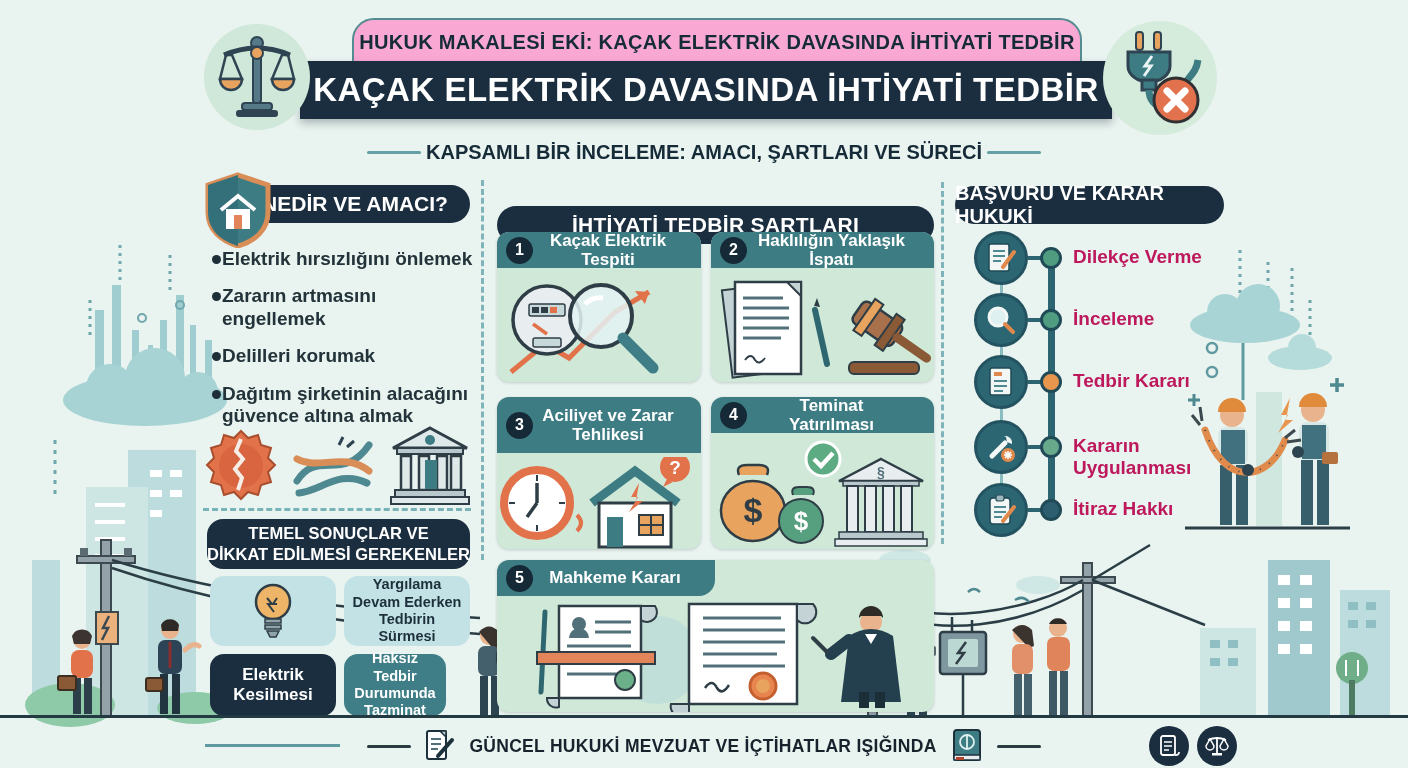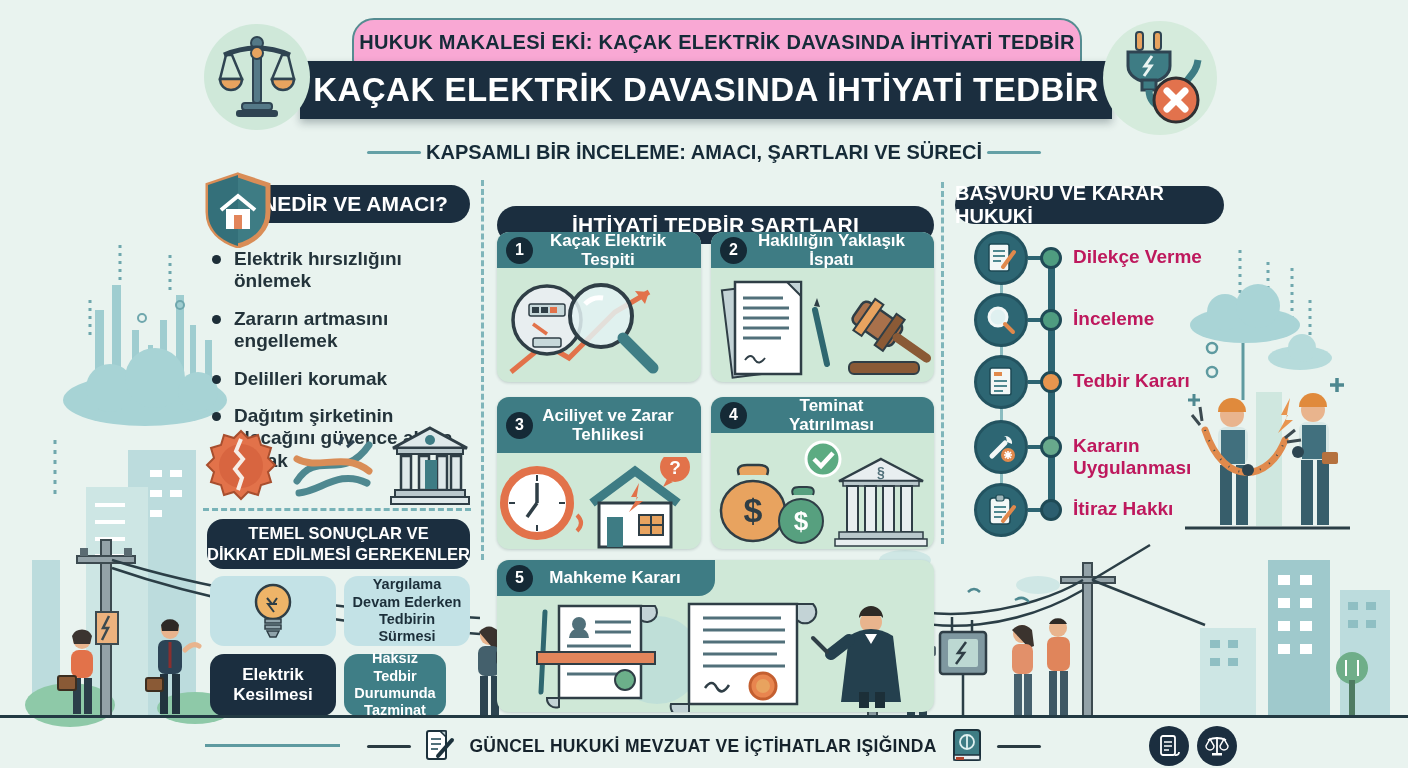--- a/index.html
+++ b/index.html
@@ -18,21 +18,21 @@
   .badge-right{left:1103px;top:21px;width:114px;height:114px;background:#d5ebdc;}
   .subtitle{left:0;top:134px;width:100%;height:36px;display:flex;align-items:center;justify-content:center;
           gap:5px;font-size:20px;font-weight:bold;color:#162b38;}
   .subline{width:54px;height:3px;background:#64a0a6;border-radius:2px;}
 
   
   .pill{background:#1b2e3f;color:#fff;font-weight:bold;border-radius:19px;}
   .left-pill{left:240px;top:185px;width:230px;height:38px;font-size:21px;}
   .shield-wrap{left:203px;top:172px;width:70px;height:76px;}
   .bullets{left:212px;top:248px;width:268px;}
-  .bullet-row{display:flex;gap:13px;margin-bottom:15px;font-size:19px;font-weight:bold;color:#23333a;line-height:1.18;}
+  .bullet-row{display:flex;gap:1px;margin-bottom:15px;font-size:19px;font-weight:bold;color:#23333a;line-height:1.18;}
   .bullet-dot{flex:0 0 9px;width:9px;height:9px;border-radius:50%;background:#1d2e38;margin-top:7px;}
   .goal-icons{left:205px;top:424px;width:266px;height:84px;display:flex;justify-content:space-between;align-items:center;}
   .dash-div{left:203px;top:508px;width:268px;border-top:3px dashed #79b3b8;}
   .tembox{left:207px;top:519px;width:263px;height:50px;background:#1b2e3f;border-radius:16px;
           color:#fff;font-weight:bold;font-size:16.5px;text-align:center;line-height:1.3;flex-direction:column;}
   .card{border-radius:14px;text-align:center;font-weight:bold;padding:16px 8px;box-sizing:border-box;}
   .card-bulb{left:210px;top:576px;width:126px;height:70px;background:#c3e2e6;}
   .card-yargi{left:344px;top:576px;width:126px;height:70px;background:#c3e2e6;color:#1c2f3a;font-size:14.5px;line-height:1.2;}
   .card-kesil{left:210px;top:654px;width:126px;height:62px;background:#1b2e3f;color:#fff;font-size:17px;line-height:1.2;}
   .card-tazmin{left:344px;top:654px;width:102px;height:62px;background:#3f7e86;color:#fff;font-size:14.5px;line-height:1.2;}

